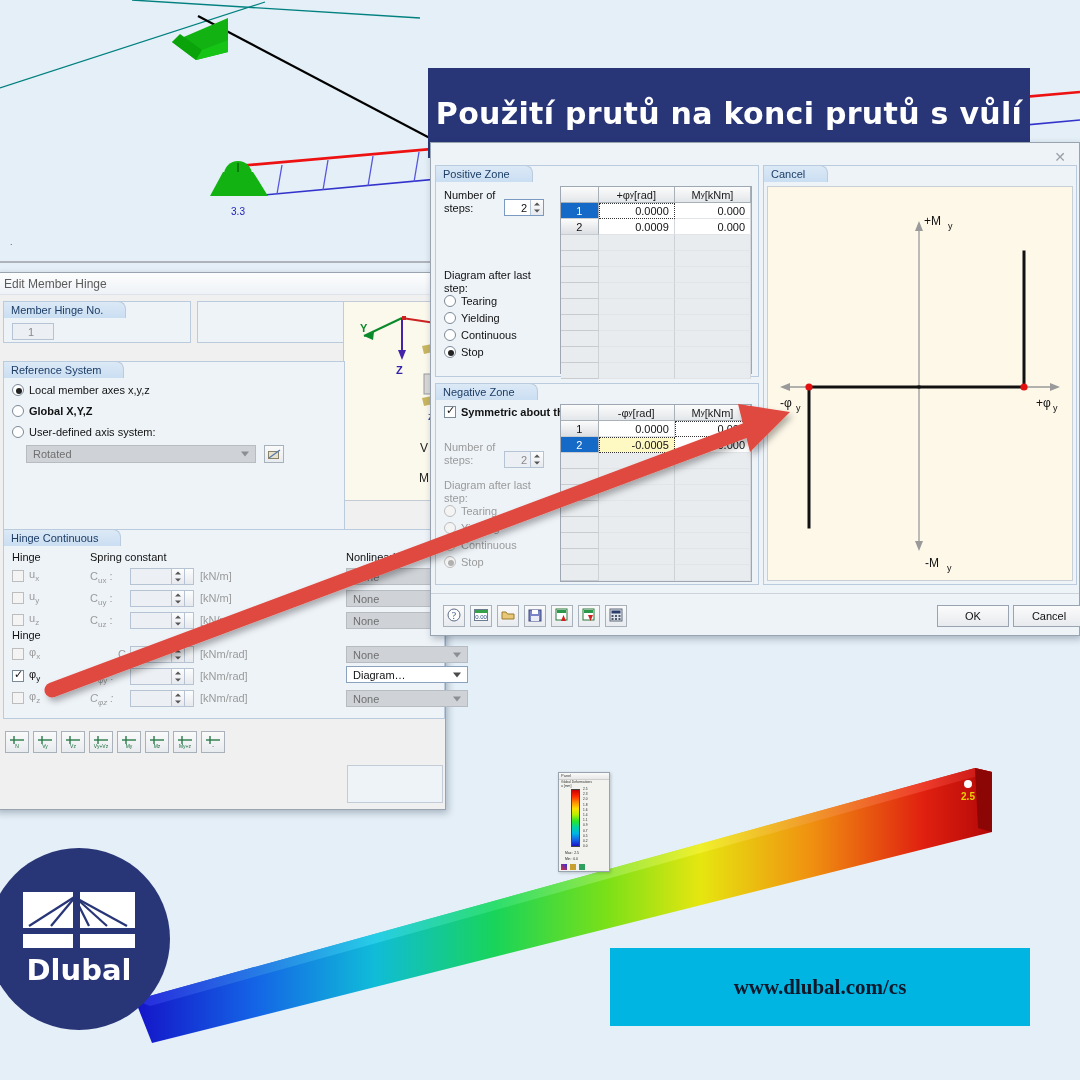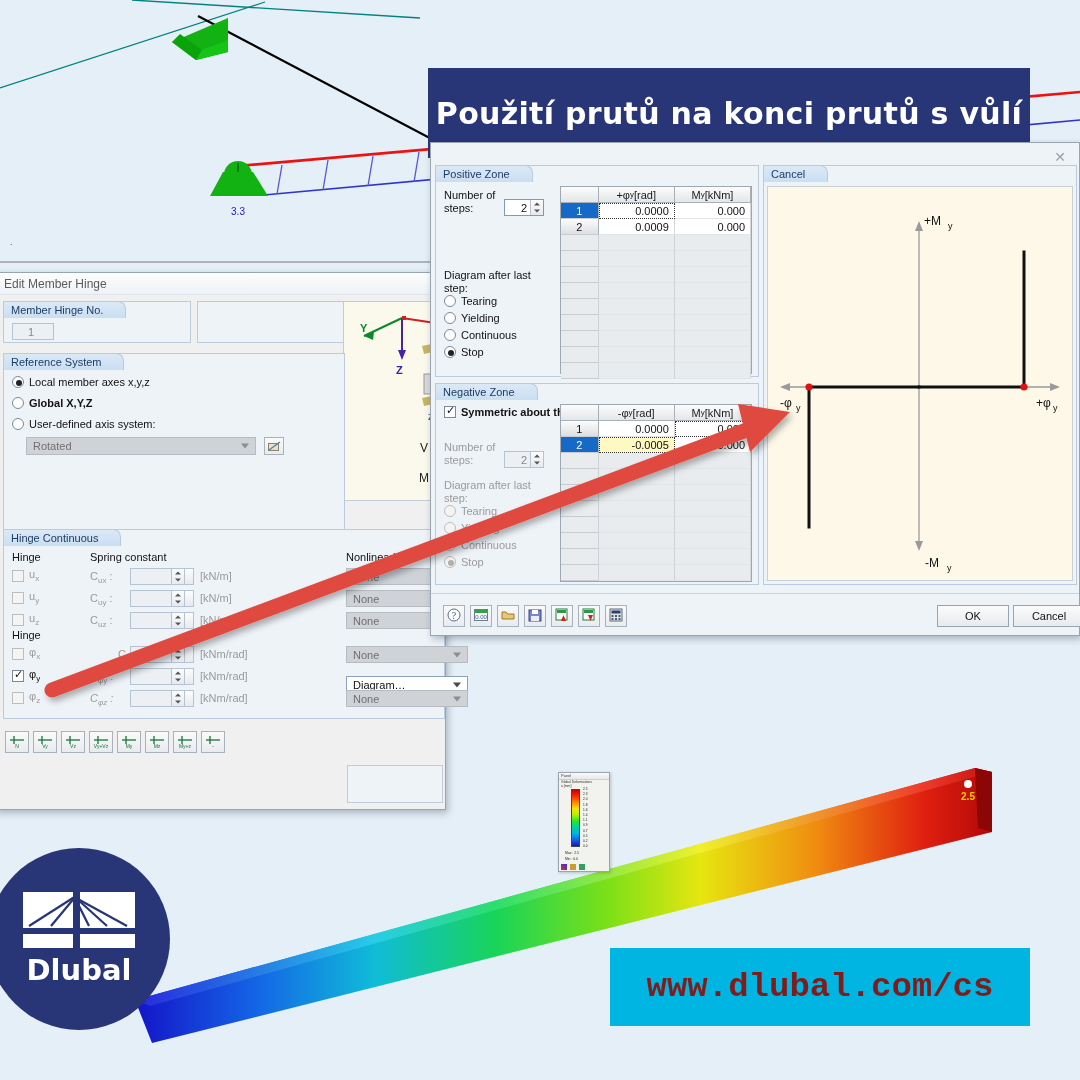--- a/index.html
+++ b/index.html
@@ -134,22 +134,22 @@
   }
   #title-banner span {
     color:#fff; font-size:30px; font-weight:bold; letter-spacing:.3px;
     font-family:"DejaVu Sans", sans-serif;
   }
   #url-banner {
     position:absolute; background:#00b5e2; display:flex;
     align-items:center; justify-content:center;
   }
   #url-banner span {
-    color:#7f1d1d; font-size:34px; font-weight:bold;
-    font-family:Liberation Mono, monospace;
+    color:#0f172a; font-size:21px; font-weight:bold;
+    font-family:Liberation Serif, serif;
   }
 
   
   #logo-circle {
     position:absolute; border-radius:50%; background:#283577;
     display:flex; flex-direction:column; align-items:center;
     justify-content:center;
   }
   #logo-word {
     color:#fff; font-size:29px; font-weight:bold;
@@ -282,21 +282,21 @@
       <rect x="80" y="72" width="14" height="20" fill="#d8d8d8" stroke="#999"></rect>
       <polygon points="78,96 98,92 98,100 80,104" fill="#c8b560"></polygon>
       <text x="84" y="118" font-size="10" fill="#2233aa" font-family="Liberation Sans, sans-serif">z</text>
       <text x="76" y="150" font-size="12" fill="#222" font-family="Liberation Sans, sans-serif">V</text>
       <text x="86" y="155" font-size="8" fill="#222" font-family="Liberation Sans, sans-serif">z</text>
       <text x="75" y="180" font-size="12" fill="#222" font-family="Liberation Sans, sans-serif">M</text>
       <text x="88" y="185" font-size="8" fill="#222" font-family="Liberation Sans, sans-serif">z</text>
     </svg>
   </div>
 
-  <div class="group" style="left:8px;top:80px;width:342px;height:212px;">
+  <div class="group" style="left:8px;top:88px;width:342px;height:212px;">
     <div class="group-hd">Reference System</div>
     <div class="group-body">
       <div class="radio on" style="left:8px;top:5px;">
         <span class="dot"></span>
         <span>Local member axes x,y,z</span>
       </div>
       <div class="radio" style="left:8px;top:26px;font-weight:bold;">
         <span class="dot"></span>
         <span>Global X,Y,Z</span>
       </div>
@@ -399,21 +399,21 @@
           </div>
           <div class="lbl dis" style="left:86px;top:123px;">C<span class="sub">φy</span> :</div>
           <div class="tbox gray" style="left:126px;top:121px;width:64px;height:17px;padding-right:18px;">
             <span class="spin" style="right:9px;">
               <i></i>
               <i></i>
             </span>
             <span style="position:absolute;right:0;top:0;bottom:0;width:9px;border-left:1px solid #b6c3d3;background:linear-gradient(#fdfdfd,#e6e9ee);"></span>
           </div>
           <div class="lbl dis" style="left:196px;top:123px;">[kNm/rad]</div>
-          <div class="combo" style="left:342px;top:129px;width:122px;height:17px;text-align:center;">
+          <div class="combo" style="left:342px;top:119px;width:122px;height:17px;text-align:center;">
             <span>Diagram…</span>
             <span class="arw"></span>
           </div>
           <div class="chk dis" style="left:8px;top:143px;">
             <span class="box"></span>
             <span>φ<span class="sub">z</span></span>
           </div>
           <div class="lbl dis" style="left:86px;top:145px;font-style:italic;">C<span class="sub">φz</span> :</div>
           <div class="tbox gray" style="left:126px;top:143px;width:64px;height:17px;padding-right:18px;">
             <span class="spin" style="right:9px;">

